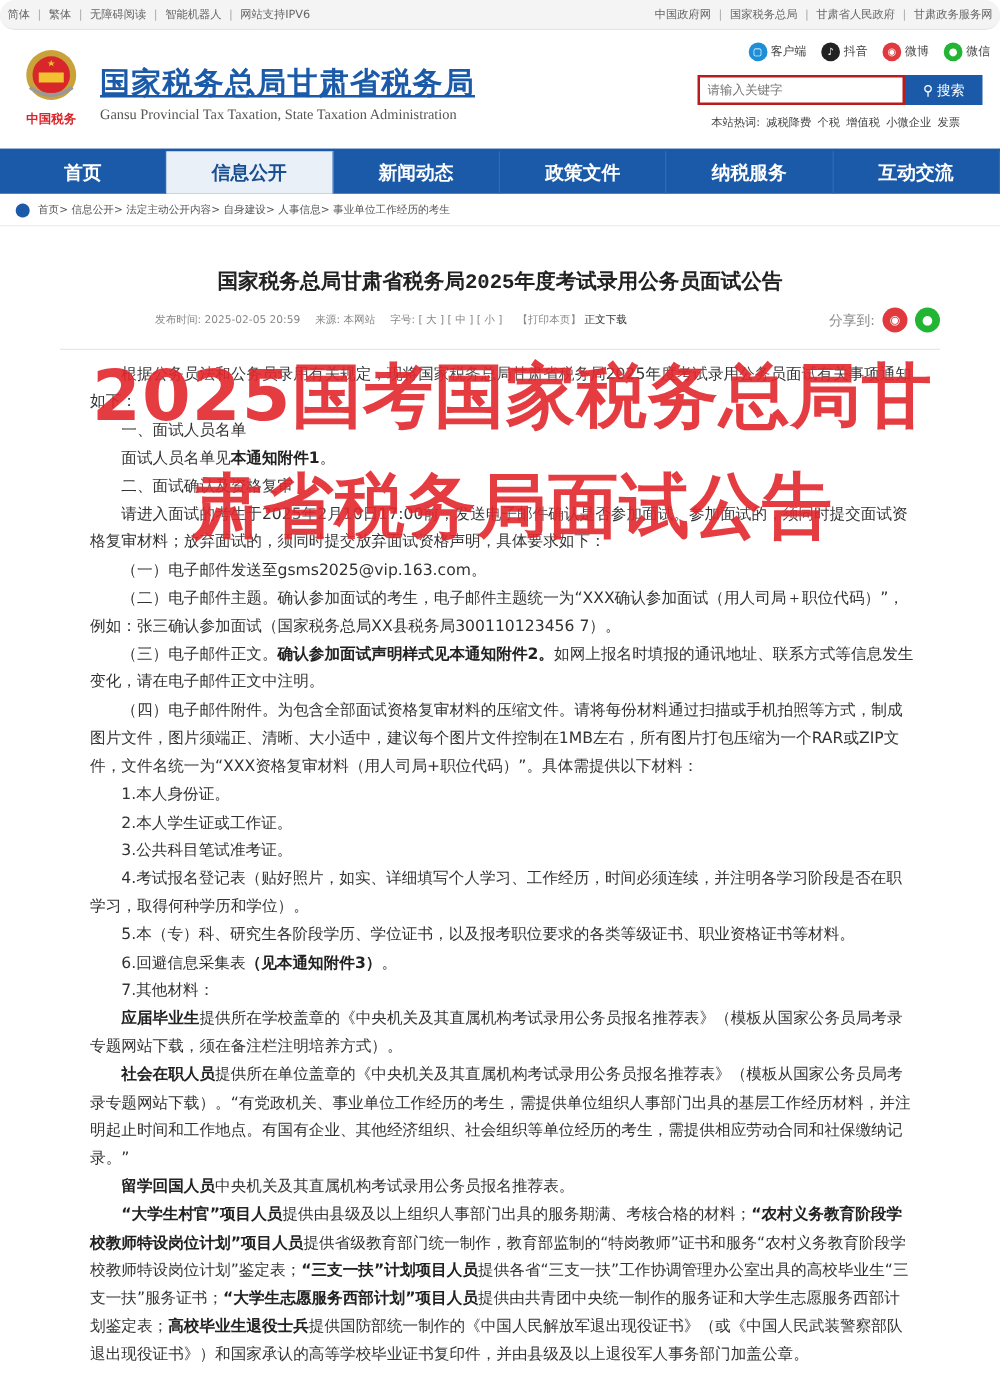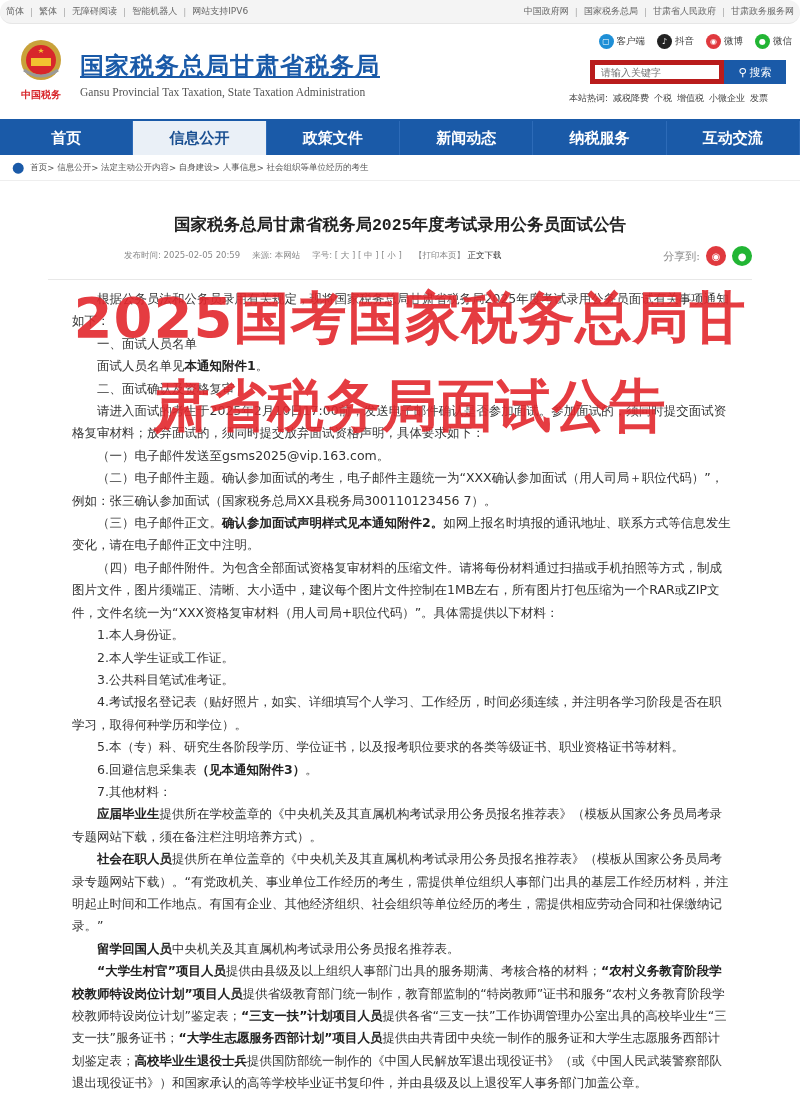--- a/index.html
+++ b/index.html
@@ -14,21 +14,21 @@
 
   
   .header { position: relative; height: 94px; background: #fff; }
   .logo-emblem { position: absolute; left: 16px; top: 12px; width: 50px; height: 66px; }
   .title-cn { position: absolute; left: 80px; top: 26px; font-size: 24px; font-weight: bold; color: #1a5aa8; letter-spacing: 1px; text-decoration: underline; }
   .title-en { position: absolute; left: 80px; top: 62px; font-family: "Liberation Serif", serif; font-size: 11.5px; color: #555; }
   .social { position: absolute; right: 8px; top: 10px; display: flex; gap: 12px; font-size: 9.5px; color: #444; }
   .social .it { display: flex; align-items: center; gap: 3px; }
   .social .ic { width: 15px; height: 15px; border-radius: 50%; display: inline-flex; align-items: center; justify-content: center; color: #fff; font-size: 8px; }
   .search { position: absolute; right: 14px; top: 36px; display: flex; }
-  .search input { width: 134px; height: 24px; border: 5px solid #b91c1c; font-size: 10px; padding: 0 6px; color: #999; font-family: inherit; }
+  .search input { width: 166px; height: 24px; border: 2px solid #b91c1c; font-size: 10px; padding: 0 6px; color: #999; font-family: inherit; }
   .search button { width: 62px; height: 24px; background: #1a5aa8; border: none; color: #fff; font-size: 11px; font-family: inherit; display: flex; align-items: center; justify-content: center; gap: 3px; }
   .hotwords { position: absolute; right: 32px; top: 68px; font-size: 9px; color: #444; display: flex; gap: 5px; }
   .hotwords a { color: #444; text-decoration: none; }
 
   
   .nav { display: flex; height: 36px; background: #1a5aa8; margin-top: 1px; border-top: 2px solid #1a5aa8; }
   .nav .item { flex: 1; display: flex; align-items: center; justify-content: center; color: #fff; font-size: 15px; font-weight: bold; border-right: 1px solid #2d6bb8; }
   .nav .item.active { background: #eaf0f7; color: #1a4f91; }
 
   
@@ -127,34 +127,34 @@
     <a href="#">个税</a>
     <a href="#">增值税</a>
     <a href="#">小微企业</a>
     <a href="#">发票</a>
   </div>
 </div>
 
 <div class="nav">
   <div class="item">首页</div>
   <div class="item active">信息公开</div>
+  <div class="item">新闻动态</div>
   <div class="item">政策文件</div>
-  <div class="item">新闻动态</div>
   <div class="item">纳税服务</div>
   <div class="item">互动交流</div>
 </div>
 
 <div class="breadcrumb">
   <span class="pin">⬤</span>
   <a href="#">首页</a>&gt;&nbsp;
   <a href="#">信息公开</a>&gt;&nbsp;
   <a href="#">法定主动公开内容</a>&gt;&nbsp;
   <a href="#">自身建设</a>&gt;&nbsp;
   <a href="#">人事信息</a>&gt;&nbsp;
-  <a href="#">社会组织等单位经历的考生</a>
+  <a href="#">事业单位工作经历的考生</a>
 </div>
 
 <div class="article">
   <h1 class="art-title">国家税务总局甘肃省税务局2025年度考试录用公务员面试公告</h1>
   <div class="meta">
     <div class="left">
       <span><span>发布时间:</span> <span>2025-02-05 20:59</span></span>
       <span><span>来源:</span> <span>本网站</span></span>
       <span>
         <span>字号:</span>

